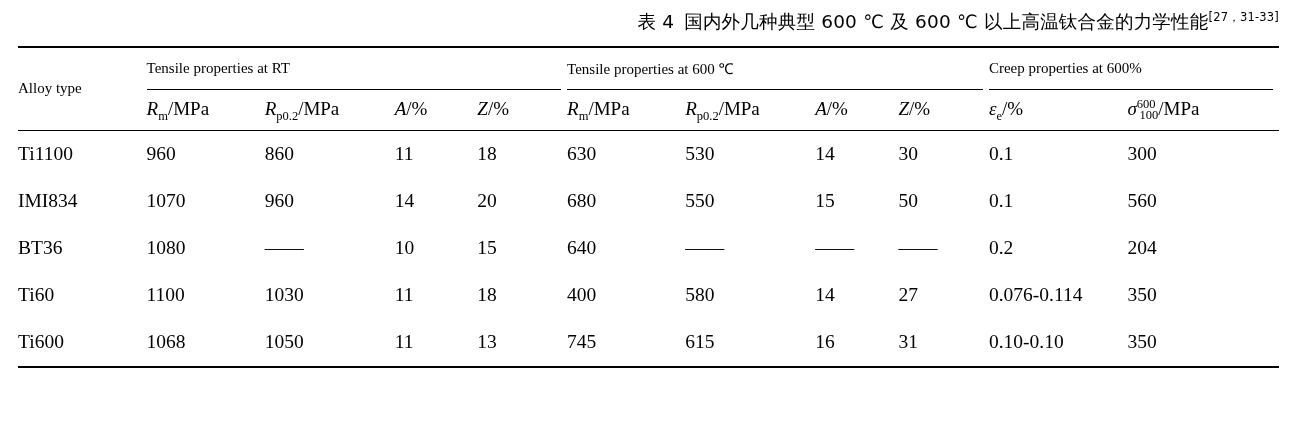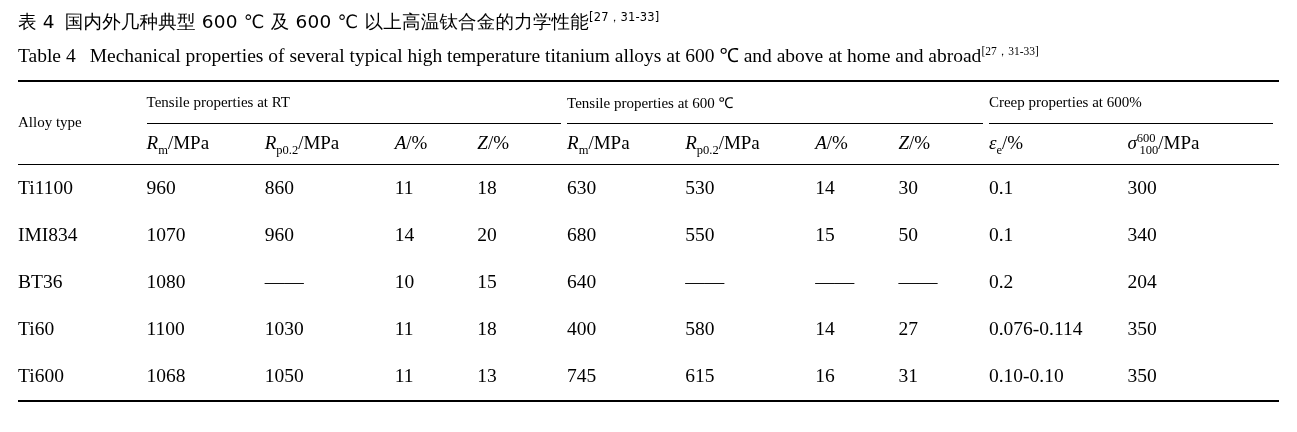--- a/index.html
+++ b/index.html
@@ -15,21 +15,21 @@
     overflow: hidden;
   }
   .page {
     position: relative;
     width: 1297px;
     height: 432px;
     box-sizing: border-box;
     padding: 8px 18px 0 18px;
   }
   .caption {
-    text-align: left;
+    text-align: right;
     font-size: 19px;
     line-height: 1.55;
     white-space: nowrap;
   }
   .caption-cn {
     font-family: "DejaVu Sans", "Liberation Sans", sans-serif;
     font-size: 18.5px;
     letter-spacing: 0.2px;
   }
   .caption-cn .cap-label { margin-right: 10px; }
@@ -107,23 +107,20 @@
 </style>
 </head>
 <body>
 
 <div class="page">
 
   <div class="caption caption-cn">
     <span class="cap-label">表 4</span><span>国内外几种典型 600 ℃ 及 600 ℃ 以上高温钛合金的力学性能</span><sup class="ref">[27，31-33]</sup>
   </div>
 
-  <div class="caption caption-en">
-    <span class="cap-label">Table 4</span><span>Mechanical properties of several typical high temperature titanium alloys at 600 ℃ and above at home and abroad</span><sup class="ref">[27，31-33]</sup>
-  </div>
 
   <table class="data">
     <colgroup>
       <col class="col-alloy">
         <col class="col-a">
         <col class="col-b">
         <col class="col-c">
         <col class="col-d">
       <col class="col-e">
         <col class="col-f">
@@ -179,21 +176,21 @@
         <td>IMI834</td>
         <td>1070</td>
         <td>960</td>
         <td>14</td>
         <td>20</td>
         <td>680</td>
         <td>550</td>
         <td>15</td>
         <td>50</td>
         <td>0.1</td>
-        <td>340</td>
+        <td>560</td>
       </tr>
       <tr>
         <td>BT36</td>
         <td>1080</td>
         <td>——</td>
         <td>10</td>
         <td>15</td>
         <td>640</td>
         <td>——</td>
         <td>——</td>

